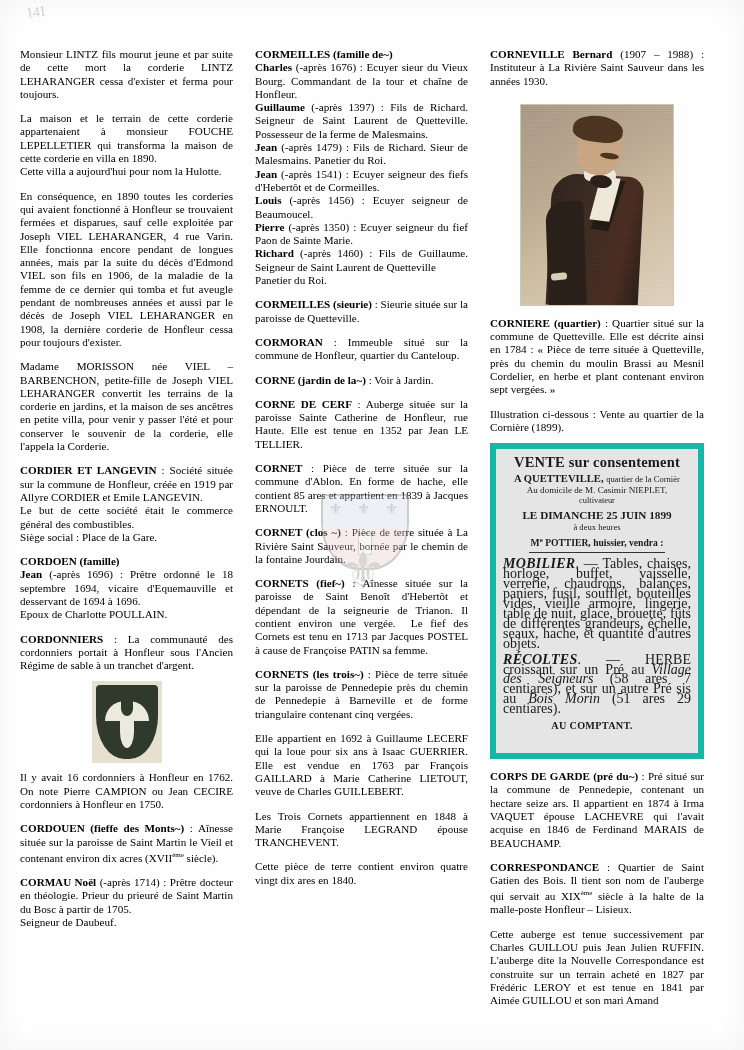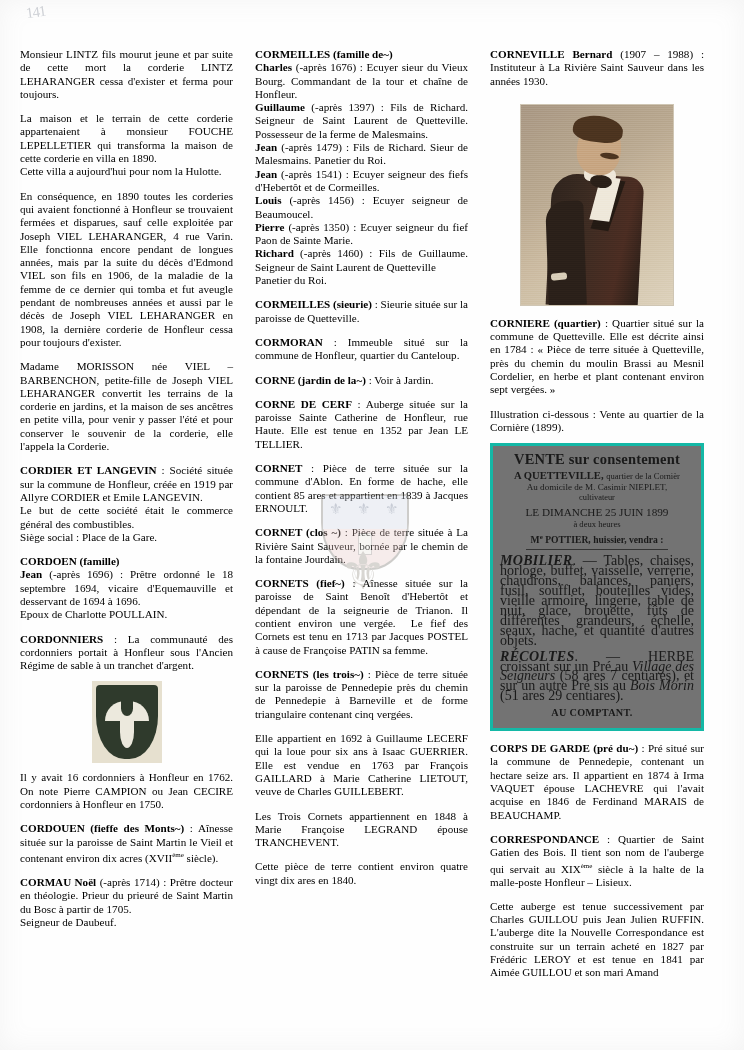--- a/index.html
+++ b/index.html
@@ -209,23 +209,23 @@
     inset: 0;
     background-image: repeating-linear-gradient(0deg, rgba(255,255,255,0.055) 0 1px, rgba(0,0,0,0.035) 1px 2px);
     mix-blend-mode: overlay;
   }
 
   
   .advert {
     margin-top: 9px;
     width: 100%;
     box-sizing: border-box;
-    padding: 4px 7px 10px 7px;
-    background: #737373;
-    border: 3px solid #14b8a6;
+    padding: 4px 7px 22px 7px;
+    background: #e5e5e5;
+    border: 6px solid #14b8a6;
     font-family: "Liberation Serif", serif;
     color: #1a1a1a;
   }
   .ad-title {
     text-align: center;
     font-weight: bold;
     font-size: 14.5px;
     letter-spacing: .2px;
     line-height: 16px;
     margin: 1px 0 3px 0;
@@ -242,21 +242,21 @@
     font-size: 9.1px;
     line-height: 11px;
   }
   .ad-l3 {
     text-align: center;
     font-size: 8.4px;
     line-height: 10px;
   }
   .ad-date {
     text-align: center;
-    font-weight: normal;
+    font-weight: bold;
     font-size: 11.2px;
     line-height: 14px;
     margin-top: 2px;
   }
   .ad-hour {
     text-align: center;
     font-size: 8.6px;
     line-height: 10px;
   }
   .ad-huis {

